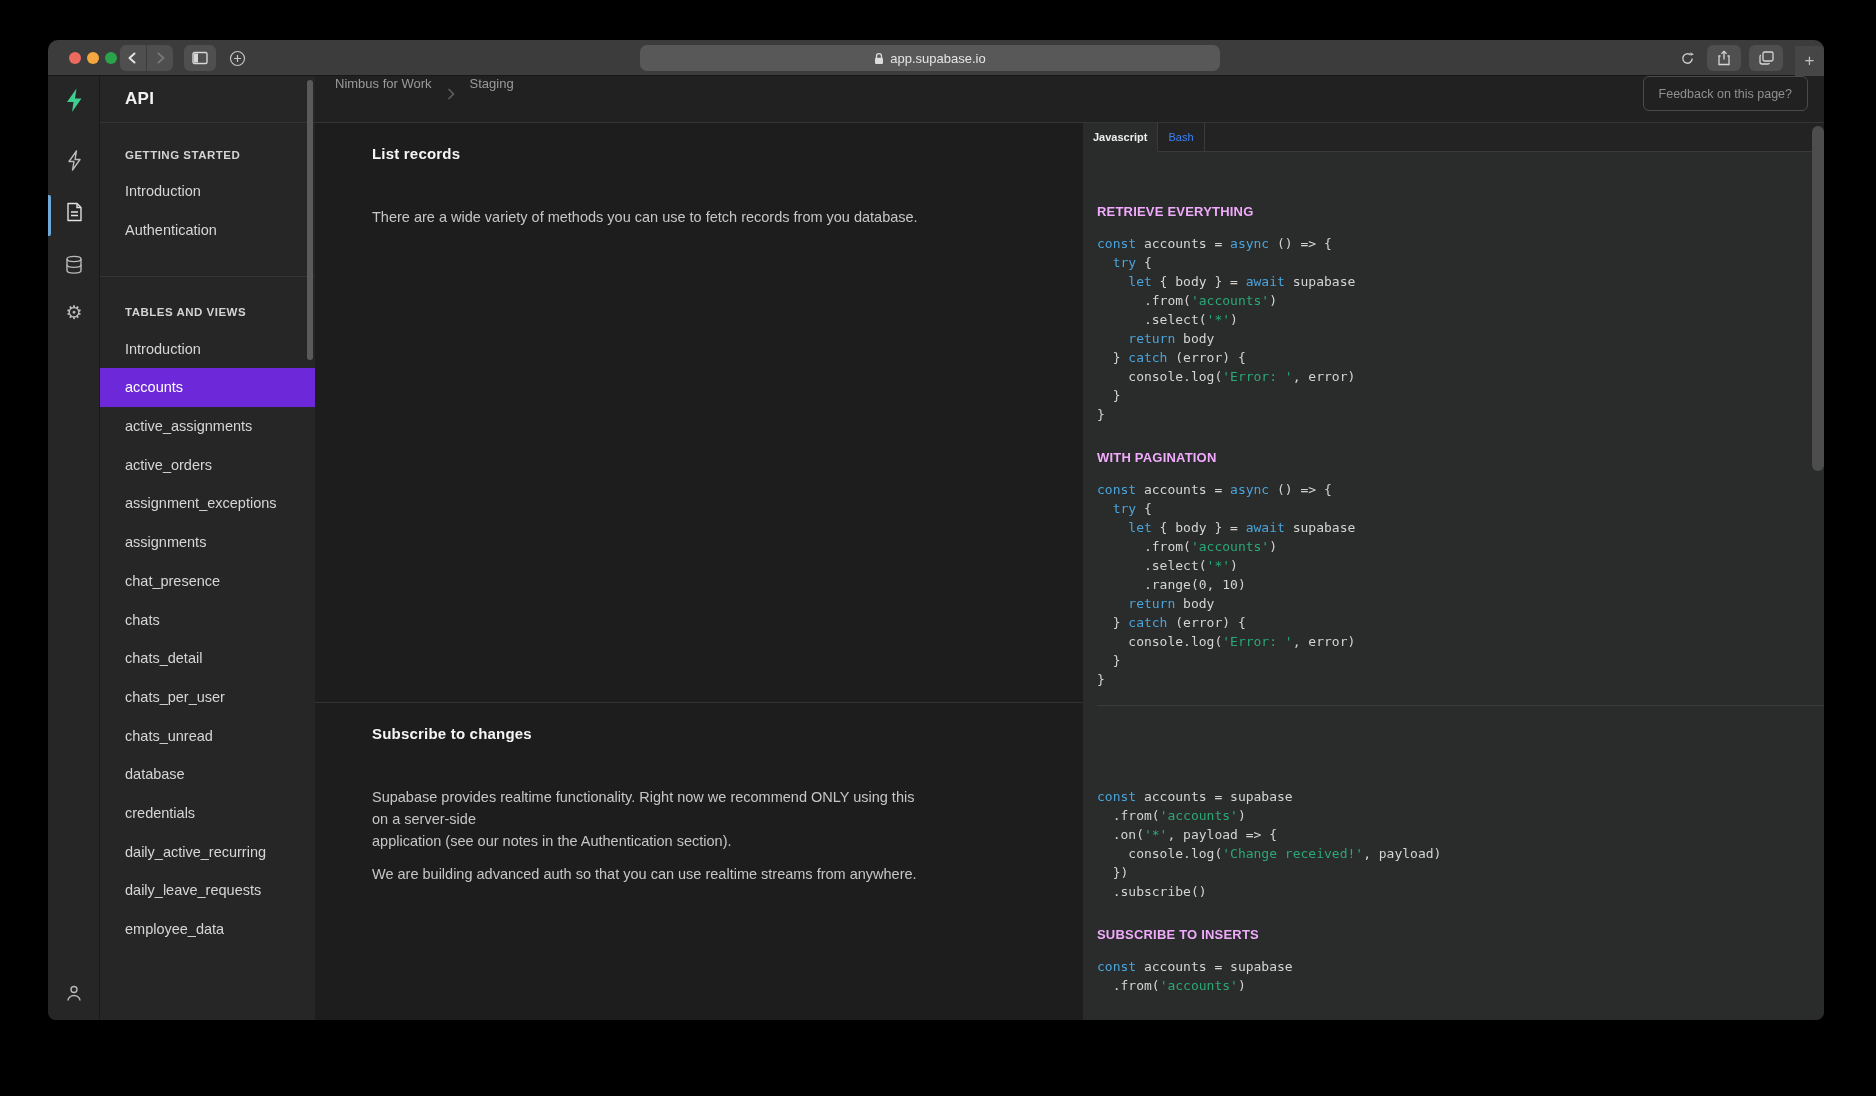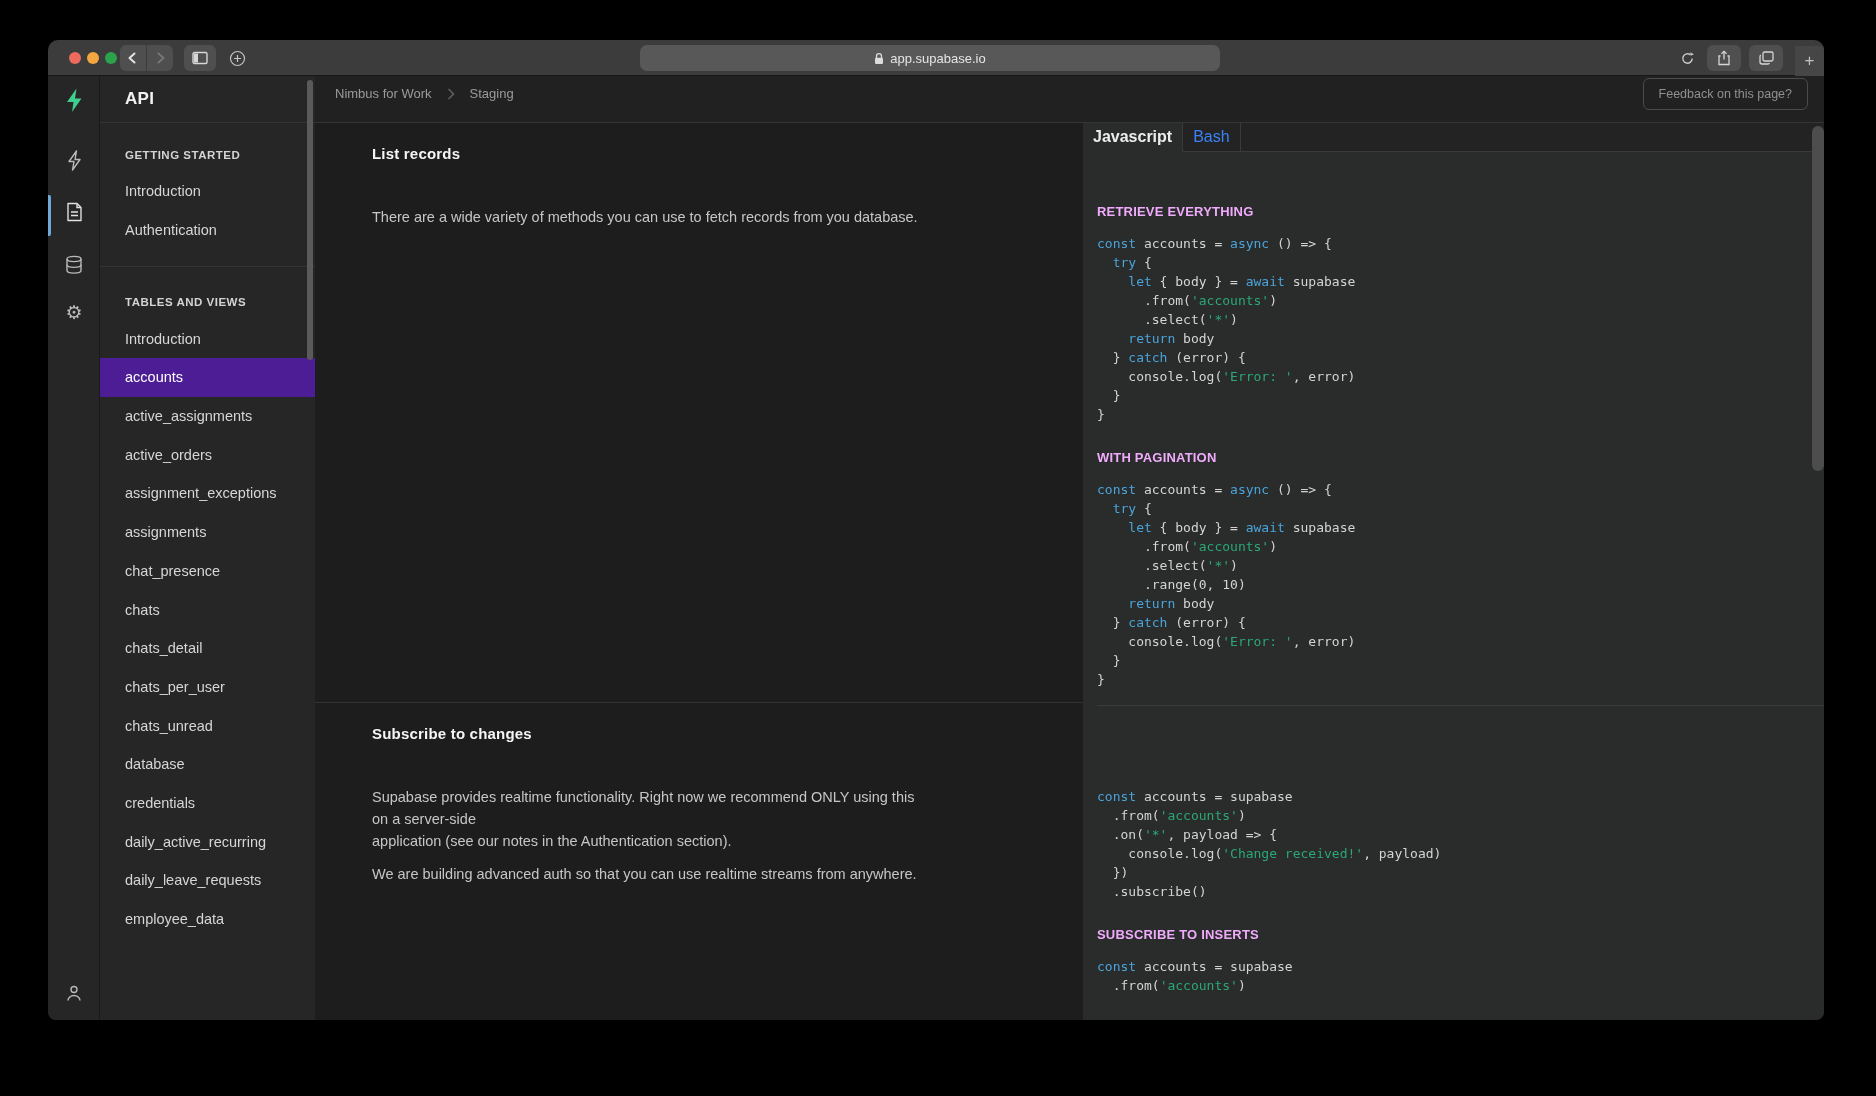--- a/index.html
+++ b/index.html
@@ -40,46 +40,46 @@
   .rail { width:52px; background:#262626; border-right:1px solid #1a1a1a; position:relative; flex:none; }
   .rail-ic { position:absolute; left:0; width:52px; height:24px; display:flex; align-items:center; justify-content:center; }
   .rail-indicator { position:absolute; left:0; top:119px; width:3px; height:41px; border-radius:0 2px 2px 0; }
   .gear-glyph { font-family:"DejaVu Sans", sans-serif; font-size:19px; color:#b9b9b9; line-height:1; }
   
   .sidebar { width:215px; background:#262626; position:relative; flex:none; display:flex; flex-direction:column; overflow:hidden; }
   .sb-header { height:47px; flex:none; border-bottom:1px solid #343434; display:flex; align-items:center; padding-left:25px;
                font-size:17px; font-weight:bold; color:#f2f2f2; letter-spacing:.3px; }
   .sb-section { border-bottom:1px solid #343434; }
   .sb-section:last-child { border-bottom:none; }
-  .sb-section.s0 { padding:26px 0 17px 0; }
+  .sb-section.s0 { padding:26px 0 27px 0; }
   .sb-section.s1 { padding:29px 0 10px 0; }
   .sb-title { padding-left:25px; height:14px; font-size:11.5px; font-weight:bold; letter-spacing:.5px; color:#d4d4d4; margin-bottom:9px; }
   .sb-item { height:38.7px; display:flex; align-items:center; padding-left:25px; font-size:14.5px; color:#d6d6d6; cursor:default; }
-  .sb-item.active { background:#4c1d95; color:#fff; }
+  .sb-item.active { background:#6d28d9; color:#fff; }
   .sb-scroll { position:absolute; right:2px; top:4px; width:6px; height:280px; border-radius:3px; background:#5a5a5a; }
   
   .main { flex:1; display:flex; flex-direction:column; min-width:0; }
   .main-header { height:47px; flex:none; background:#212121; border-bottom:1px solid #343434;
-                 display:flex; align-items:center; padding:0 16px 11px 20px; }
+                 display:flex; padding:0 16px 11px 20px; }
   .crumb { font-size:13px; color:#9b9b9b; }
   .crumb-sep { margin:0 15px; display:flex; align-items:center; }
   .feedback-btn { margin-left:auto; border:1px solid #4b4b4b; border-radius:6px; padding:8px 15px;
                   font-size:12.5px; color:#909090; background:transparent; cursor:pointer; }
   .content { flex:1; display:flex; min-height:0; }
   
   .doc-col { width:768px; flex:none; background:#1d1d1d; }
   .doc-section { padding:22px 0 0 57px; }
   .doc-section.d0 { height:580px; border-bottom:1px solid #313131; }
   .doc-h { font-size:15px; font-weight:bold; color:#f5f5f5; letter-spacing:.2px; }
   .doc-body { margin-top:44px; max-width:560px; }
   .doc-p { font-size:14.5px; line-height:22px; color:#c6c6c6; margin-bottom:11px; }
   
   .code-col { flex:1; background:#2a2b2b; display:flex; flex-direction:column; min-width:0; }
   .tabbar { height:29px; flex:none; background:#232323; border-bottom:1px solid #3a3a3a; display:flex; }
-  .tab { padding:0 10px; display:flex; align-items:center; font-size:16px; border-right:1px solid #3a3a3a; cursor:pointer; }
+  .tab { padding:0 10px; display:flex; align-items:center; font-size:11px; border-right:1px solid #3a3a3a; cursor:pointer; }
   .tab.active { background:#2a2b2b; color:#ededed; font-weight:bold; margin-bottom:-1px; border-bottom:1px solid #2a2b2b; }
   .tab.inactive { color:#3b82f6; }
   .code-scroll { flex:1; padding-left:14px; overflow:hidden; }
   .code-section { }
   .code-section.c0 { height:554px; border-bottom:1px solid #3a3a3a; padding-top:52px; margin-right:-14px; padding-right:14px; }
   .code-section.c1 { padding-top:81px; }
   .code-label { height:17px; font-size:13px; font-weight:bold; color:#f0abfc; letter-spacing:.2px; }
   .code-label + .code-block { margin-top:13px; }
   .code-block { font-family:"DejaVu Sans Mono", monospace; font-size:13px; line-height:19px; margin-bottom:26px; }
   .code-line { white-space:pre; }

